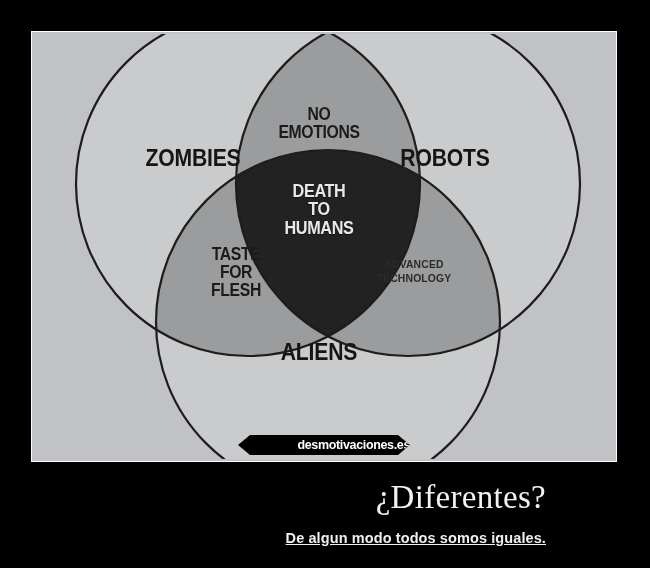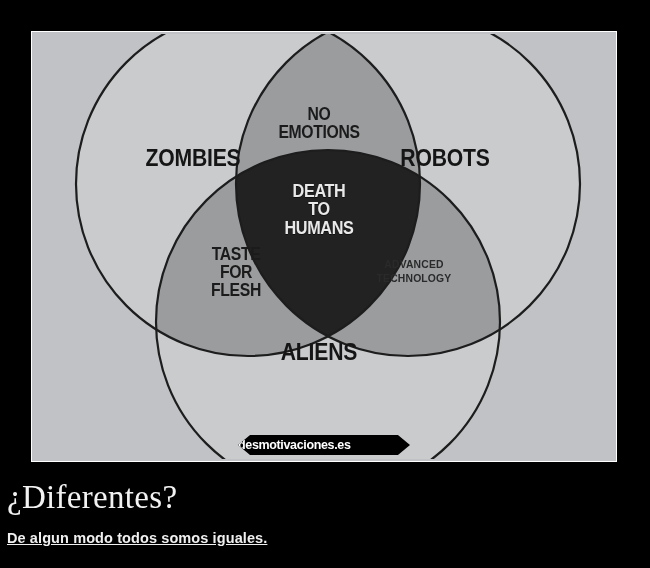--- a/index.html
+++ b/index.html
@@ -119,37 +119,37 @@
     left: 50%;
     transform: translateX(-50%);
     bottom: 4px;
     height: 20px;
     width: 172px;
     background: #000000;
     -webkit-clip-path: polygon(0% 50%, 7% 0%, 93% 0%, 100% 50%, 93% 100%, 7% 100%);
     clip-path: polygon(0% 50%, 7% 0%, 93% 0%, 100% 50%, 93% 100%, 7% 100%);
     display: flex;
     align-items: center;
-    justify-content: flex-start;
+    justify-content: flex-end;
   }
   .watermark-text {
     color: #ffffff;
     font-size: 12.5px;
     font-weight: bold;
     letter-spacing: -0.35px;
     font-family: "Liberation Sans", sans-serif;
   }
 
   
   .caption {
     position: absolute;
-    left: 7px;
+    left: 16px;
     top: 470px;
     width: 530px;
-    text-align: left;
+    text-align: right;
   }
   .caption-title {
     color: #f2f2f2;
     font-family: "Liberation Serif", serif;
     font-size: 33px;
     font-weight: normal;
     letter-spacing: 0.3px;
     line-height: 1.15;
     margin: 0;
     padding: 9px 0 0 0;

